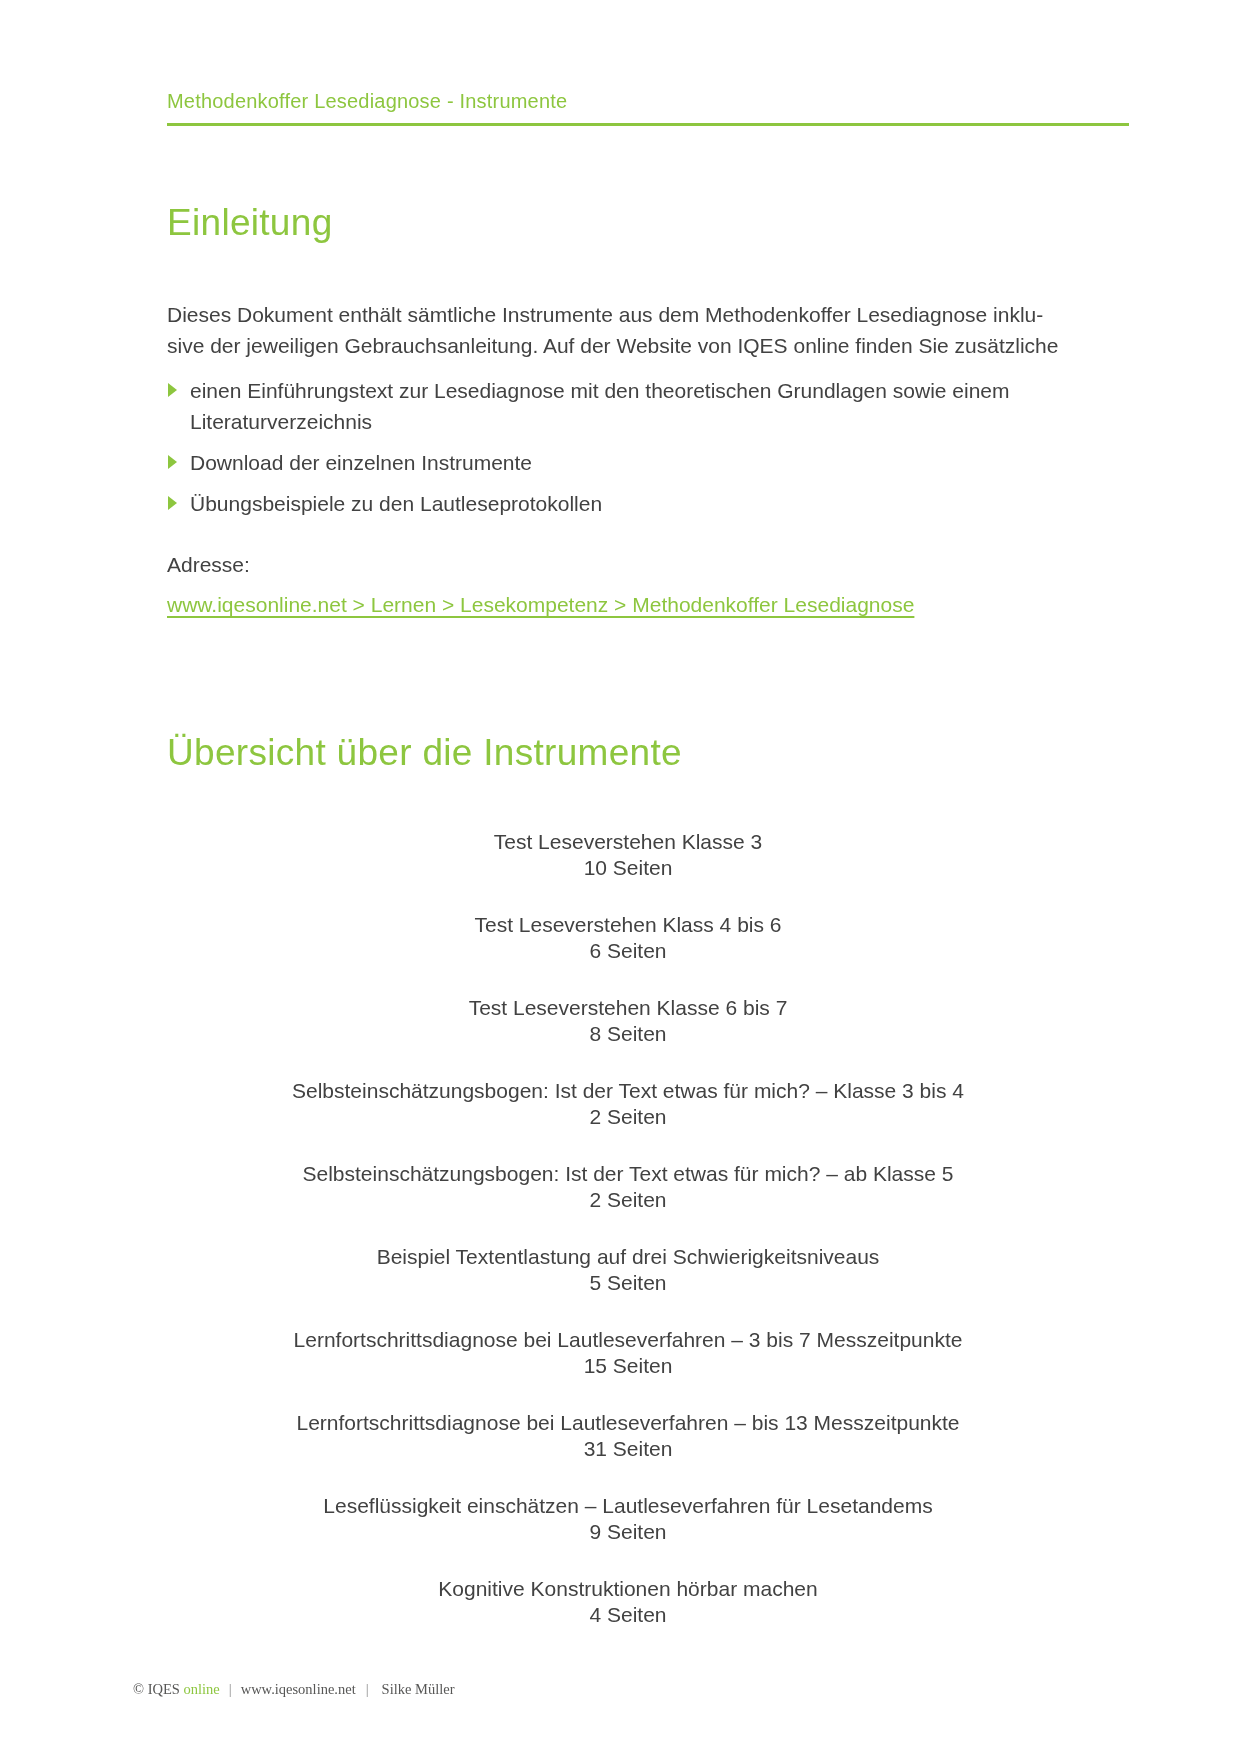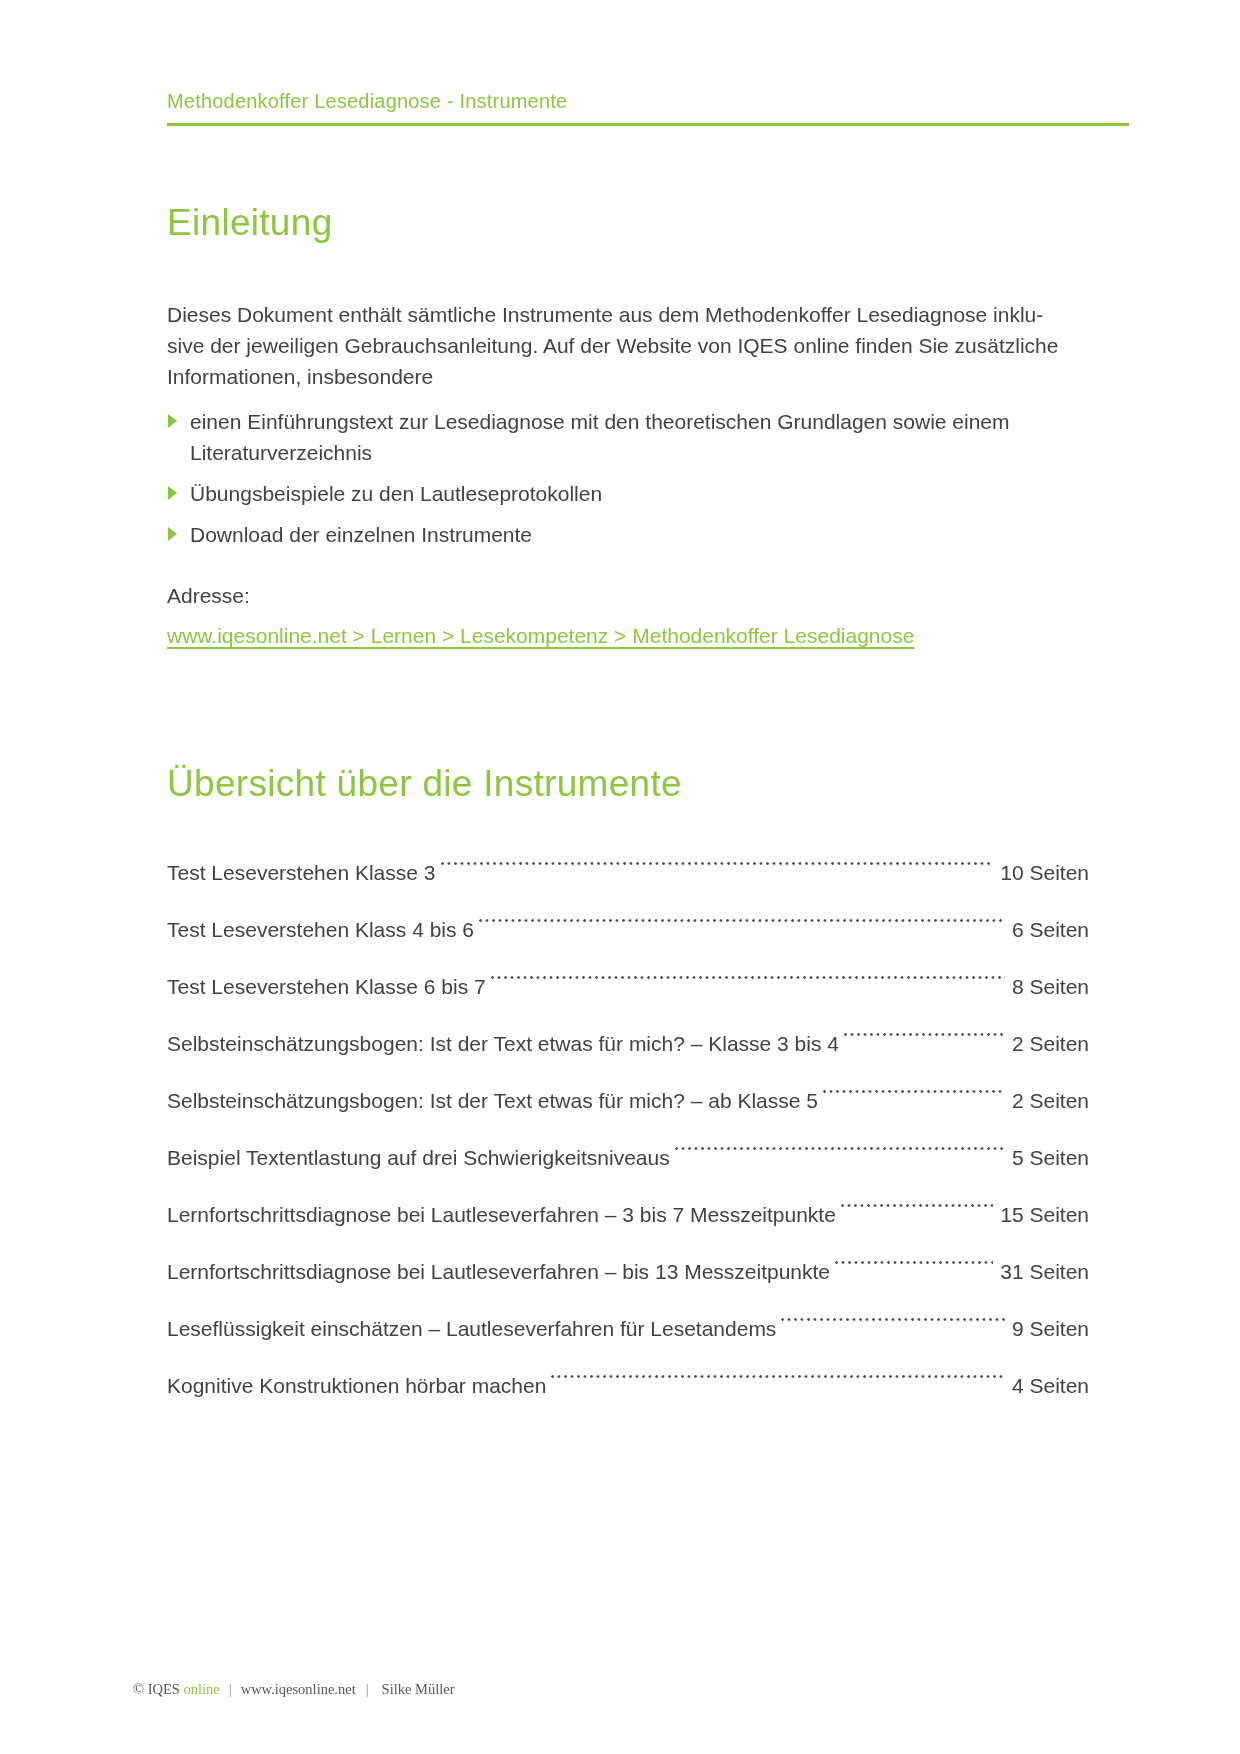--- a/index.html
+++ b/index.html
@@ -101,24 +101,25 @@
     cursor: pointer;
   }
 
   
   .toc {
     margin-top: 57px;
     width: 922px;
   }
   .toc-row {
     display: flex;
-    align-items: flex-start;
+    align-items: center;
     font-size: 21px;
     line-height: 22px;
     color: #424242;
+    flex-direction: column;
   }
   .toc-row + .toc-row { margin-top: 35px; }
   .toc-title { white-space: nowrap; }
   .toc-leader {
     flex: 1 1 auto;
     height: 3px;
     margin: 0 7px 1px 5px;
     background-image: radial-gradient(circle at 1.5px 1.5px, #4a4a4a 1.1px, rgba(0,0,0,0) 1.5px);
     background-size: 6.5px 3px;
     background-repeat: repeat-x;
@@ -150,21 +151,20 @@
     <header>
       <div class="running-head">Methodenkoffer Lesediagnose - Instrumente</div>
       <div class="head-rule"></div>
     </header>
 
     <h1 class="h1-einleitung">Einleitung</h1>
 
     <p class="intro-paragraph">
       <span class="line">Dieses Dokument enthält sämtliche Instrumente aus dem Methodenkoffer Lesediagnose inklu-</span>
       <span class="line">sive der jeweiligen Gebrauchsanleitung. Auf der Website von IQES online finden Sie zusätzliche</span>
-      <span class="line">Informationen, insbesondere</span>
     </p>
 
     <ul class="bullet-list">
       <li class="bullet-item">
         <span class="bullet-arrow">
           <svg viewBox="0 0 11 14" xmlns="http://www.w3.org/2000/svg">
               <path d="M1 0 L10 7 L1 14 Z" fill="#8dc63f"></path>
             </svg>
         </span>
         <span class="bullet-text">
@@ -172,31 +172,31 @@
           <span class="line">Literaturverzeichnis</span>
         </span>
       </li>
       <li class="bullet-item">
         <span class="bullet-arrow">
           <svg viewBox="0 0 11 14" xmlns="http://www.w3.org/2000/svg">
               <path d="M1 0 L10 7 L1 14 Z" fill="#8dc63f"></path>
             </svg>
         </span>
         <span class="bullet-text">
-          <span class="line">Übungsbeispiele zu den Lautleseprotokollen</span>
+          <span class="line">Download der einzelnen Instrumente</span>
         </span>
       </li>
       <li class="bullet-item">
         <span class="bullet-arrow">
           <svg viewBox="0 0 11 14" xmlns="http://www.w3.org/2000/svg">
               <path d="M1 0 L10 7 L1 14 Z" fill="#8dc63f"></path>
             </svg>
         </span>
         <span class="bullet-text">
-          <span class="line">Download der einzelnen Instrumente</span>
+          <span class="line">Übungsbeispiele zu den Lautleseprotokollen</span>
         </span>
       </li>
     </ul>
 
     <div class="address-label">Adresse:</div>
     <div class="address-link-row">
       <a class="address-link">www.iqesonline.net &gt; Lernen &gt; Lesekompetenz &gt; Methodenkoffer Lesediagnose</a>
     </div>
 
     <h1 class="h1-uebersicht">Übersicht über die Instrumente</h1>

